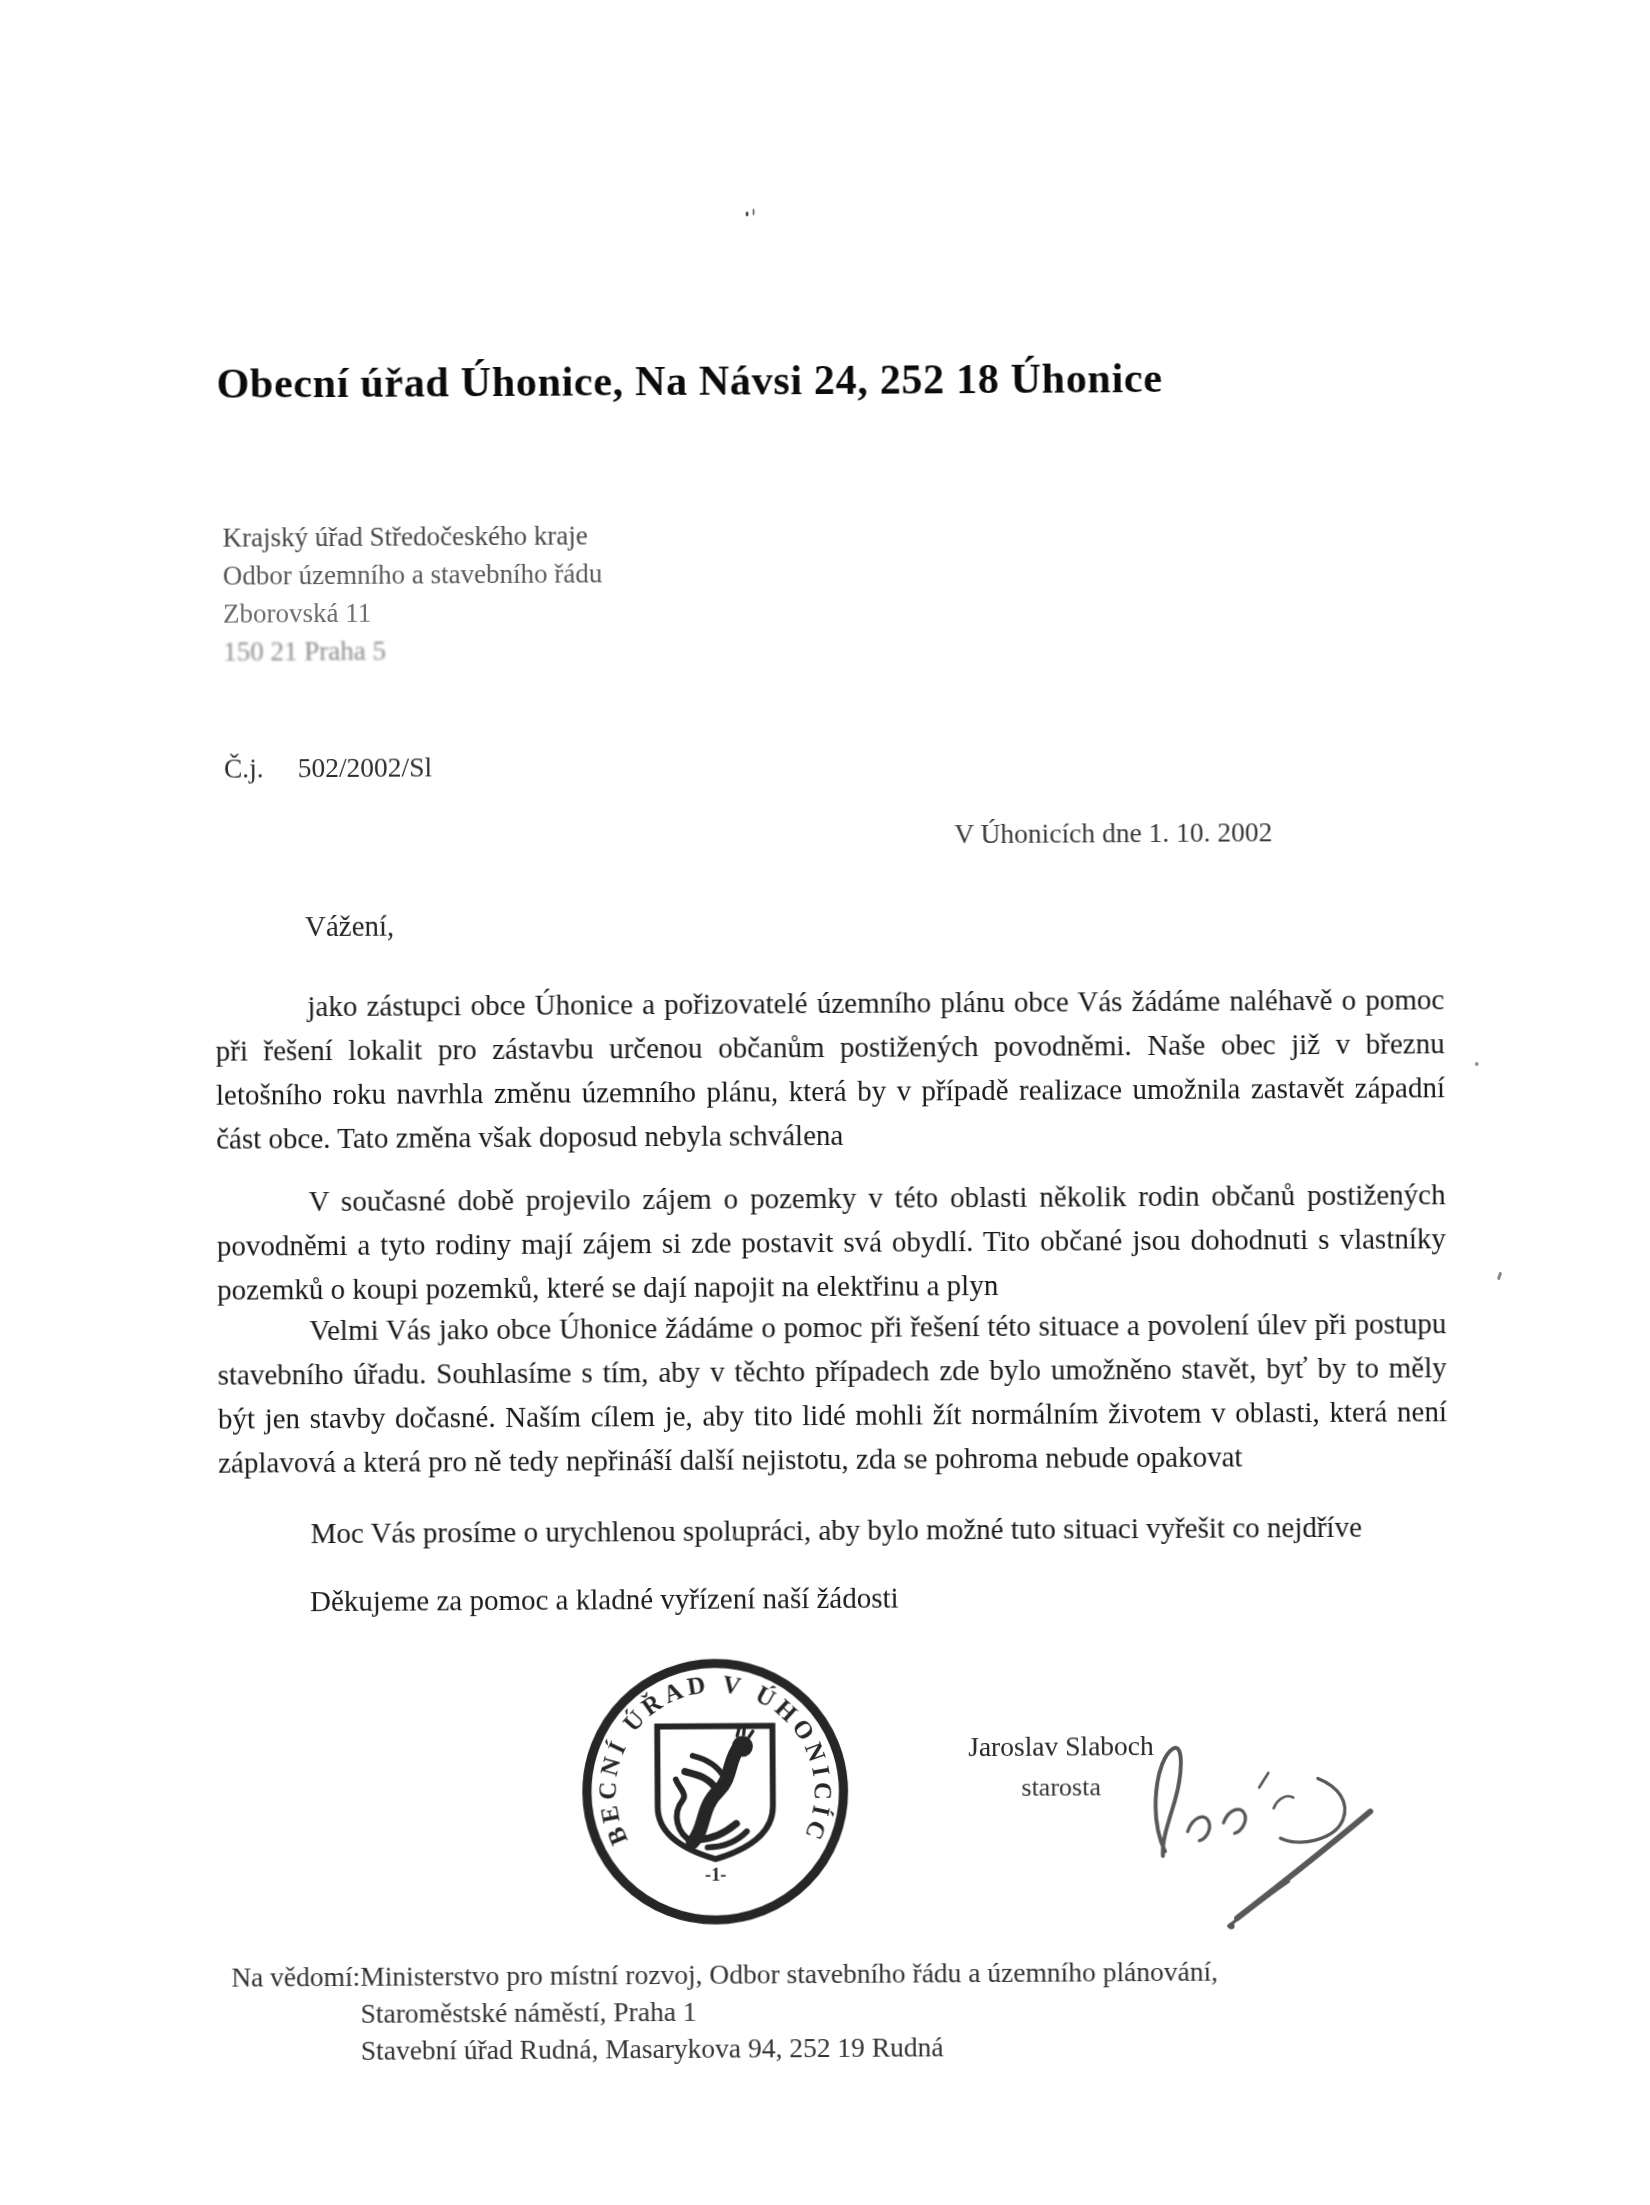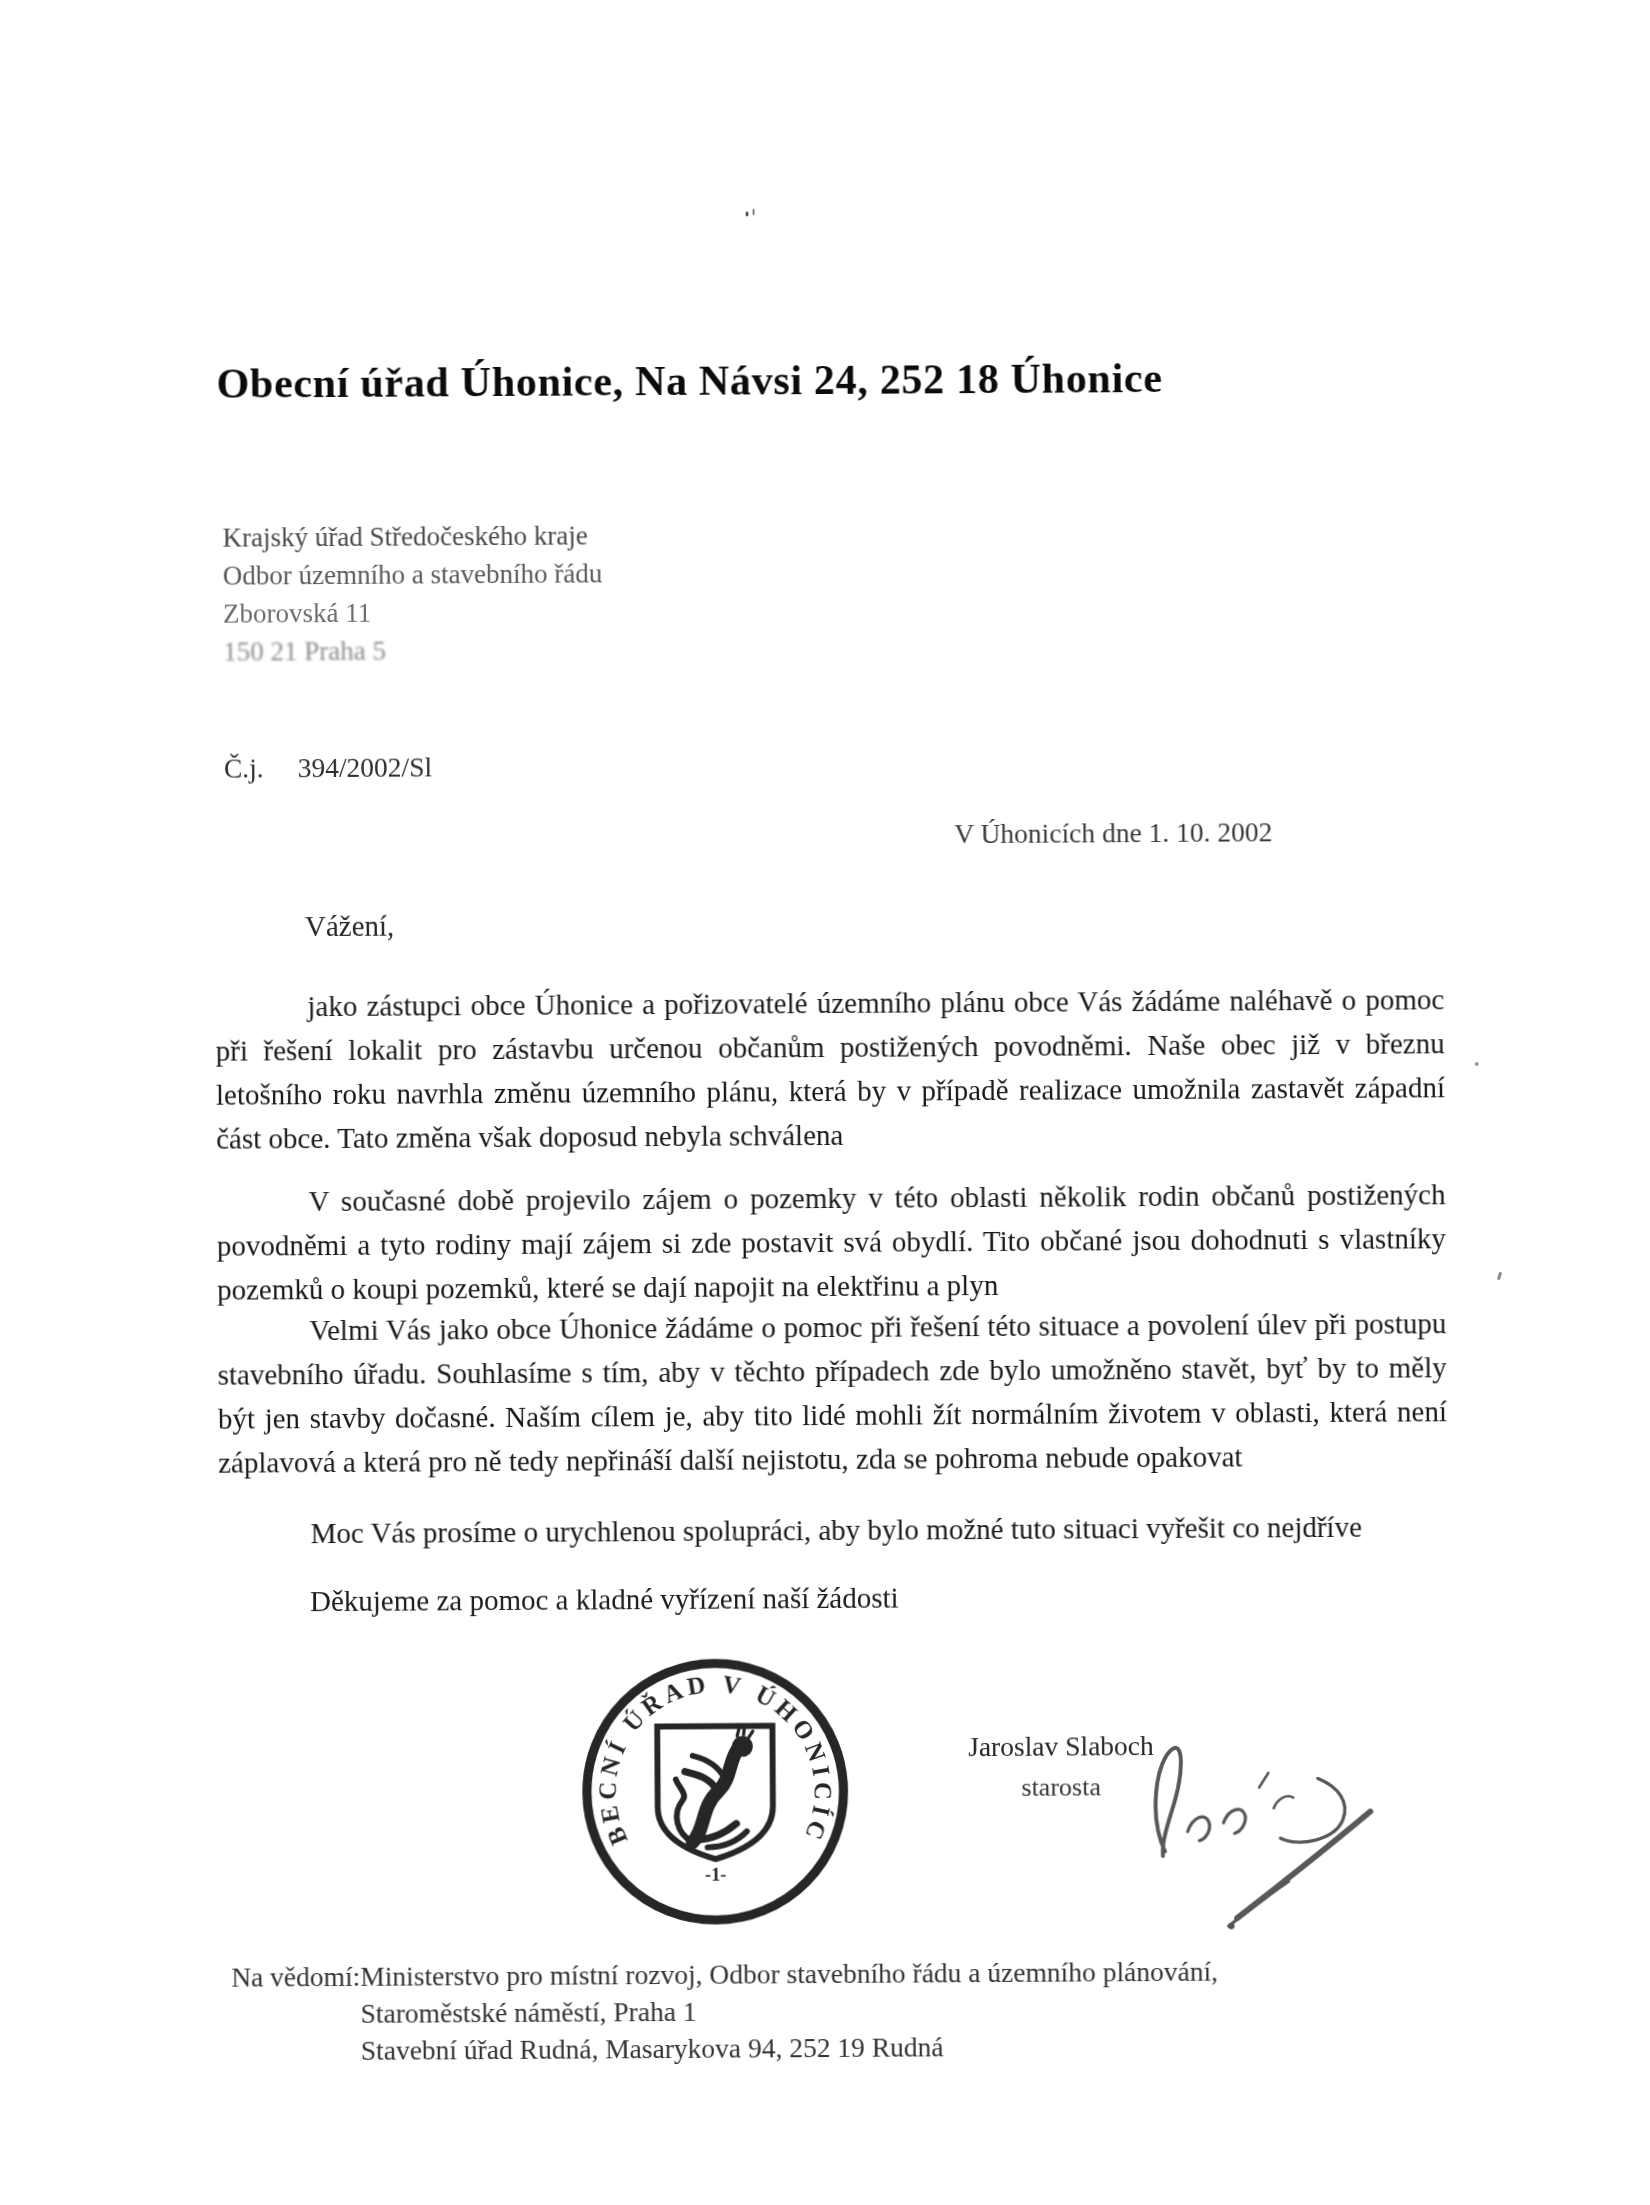--- a/index.html
+++ b/index.html
@@ -149,21 +149,21 @@
     <div class="header-title ink">Obecní úřad Úhonice, Na Návsi 24, 252 18 Úhonice</div>
 
     <div class="recipient">
       <span class="r0">Krajský úřad Středočeského kraje</span>
       <span class="r1">Odbor územního a stavebního řádu</span>
       <span class="r2">Zborovská 11</span>
       <span class="r3">150 21 Praha 5</span>
     </div>
 
     <div class="refline ink2">
-      <span>Č.j.</span><span class="gap"></span><span>394/2002/Sl</span>
+      <span>Č.j.</span><span class="gap"></span><span>502/2002/Sl</span>
     </div>
 
     <div class="dateline ink2">V Úhonicích dne 1. 10. 2002</div>
 
     <div class="salutation ink">Vážení,</div>
 
     <p class="para p1 ink">jako zástupci obce Úhonice a pořizovatelé územního plánu obce Vás žádáme naléhavě o pomoc při řešení lokalit pro zástavbu určenou občanům postižených povodněmi. Naše obec již v březnu letošního roku navrhla změnu územního plánu, která by v případě realizace umožnila zastavět západní část obce. Tato změna však doposud nebyla schválena</p>
     <p class="para p2 ink">V současné době projevilo zájem o pozemky v této oblasti několik rodin občanů postižených povodněmi a tyto rodiny mají zájem si zde postavit svá obydlí. Tito občané jsou dohodnuti s vlastníky pozemků o koupi pozemků, které se dají napojit na elektřinu a plyn</p>
     <p class="para p3 ink">Velmi Vás jako obce Úhonice žádáme o pomoc při řešení této situace a povolení úlev při postupu stavebního úřadu. Souhlasíme s tím, aby v těchto případech zde bylo umožněno stavět, byť by to měly být jen stavby dočasné. Naším cílem je, aby tito lidé mohli žít normálním životem v oblasti, která není záplavová a která pro ně tedy nepřináší další nejistotu, zda se pohroma nebude opakovat</p>
     <p class="para p4 ink">Moc Vás prosíme o urychlenou spolupráci, aby bylo možné tuto situaci vyřešit co nejdříve</p>

